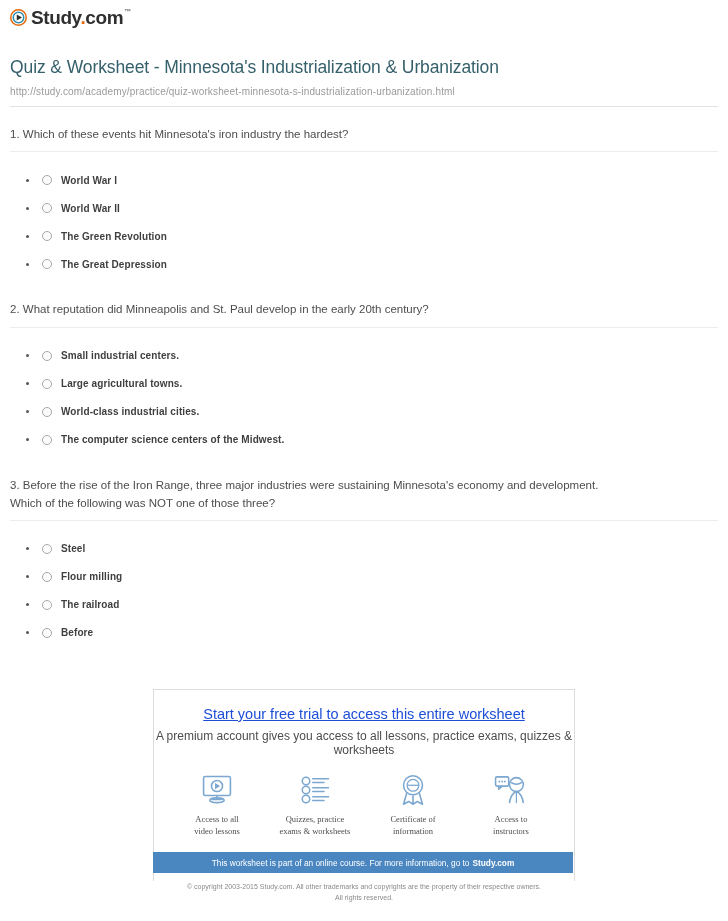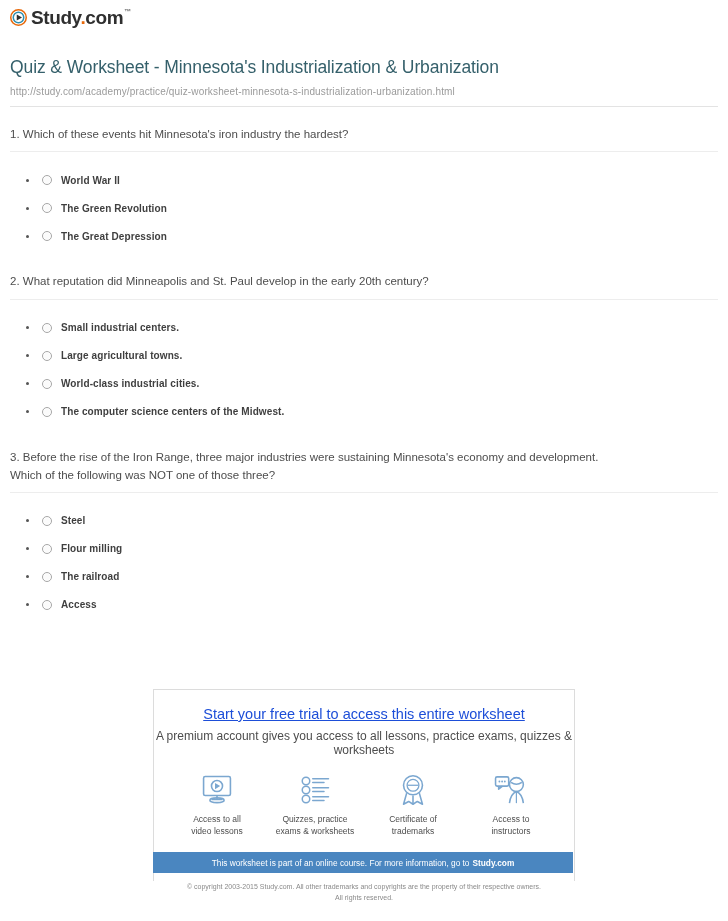--- a/index.html
+++ b/index.html
@@ -149,20 +149,21 @@
     margin-top: 6px;
   }
   .features {
     display: flex;
     margin-top: 16px;
     padding: 0 14px 12px 14px;
   }
   .feature {
     flex: 1 1 25%;
     text-align: center;
+    font-family: Liberation Serif, serif;
   }
   .feature-icon {
     height: 34px;
     display: flex;
     align-items: center;
     justify-content: center;
   }
   .feature-label {
     margin-top: 7px;
     font-size: 8.5px;
@@ -226,20 +227,25 @@
 
   <div class="questions">
 
     <div class="question-block">
       <div class="question-text">1. Which of these events hit Minnesota's iron industry the hardest?</div>
       <div class="question-rule"></div>
       <ul class="options">
         <li class="option">
           <span class="bullet"></span>
           <span class="radio"></span>
+          <span>World War I</span>
+        </li>
+        <li class="option">
+          <span class="bullet"></span>
+          <span class="radio"></span>
           <span>World War II</span>
         </li>
         <li class="option">
           <span class="bullet"></span>
           <span class="radio"></span>
           <span>The Green Revolution</span>
         </li>
         <li class="option">
           <span class="bullet"></span>
           <span class="radio"></span>
@@ -290,21 +296,21 @@
           <span>Flour milling</span>
         </li>
         <li class="option">
           <span class="bullet"></span>
           <span class="radio"></span>
           <span>The railroad</span>
         </li>
         <li class="option">
           <span class="bullet"></span>
           <span class="radio"></span>
-          <span>Access</span>
+          <span>Before</span>
         </li>
       </ul>
     </div>
 
   </div>
 
   <div class="promo">
     <div class="promo-title">Start your free trial to access this entire worksheet</div>
     <div class="promo-sub">A premium account gives you access to all lessons, practice exams, quizzes &amp; worksheets</div>
 
@@ -341,21 +347,21 @@
         <div class="feature-icon">
           <svg width="30" height="32" viewBox="0 0 38 40">
             <circle cx="19" cy="14" r="12" fill="none" stroke="#7ba7d0" stroke-width="2"></circle>
             <circle cx="19" cy="14" r="7.5" fill="none" stroke="#7ba7d0" stroke-width="1.6"></circle>
             <path d="M12 14 h14" fill="none" stroke="#7ba7d0" stroke-width="1.6"></path>
             <path d="M11 24 L7 38 L13.5 34.5 L19 38 L19 27" fill="none" stroke="#7ba7d0" stroke-width="2" stroke-linejoin="round"></path>
             <path d="M27 24 L31 38 L24.5 34.5 L19 38" fill="none" stroke="#7ba7d0" stroke-width="2" stroke-linejoin="round"></path>
           </svg>
         </div>
         <div class="feature-label" style="white-space:pre-line;">Certificate of
-trademarks</div>
+information</div>
       </div>
 
       <div class="feature">
         <div class="feature-icon">
           <svg width="34" height="30" viewBox="0 0 44 38">
             <rect x="2" y="2" width="17" height="12" rx="2" fill="none" stroke="#7ba7d0" stroke-width="2"></rect>
             <path d="M6 14 L6 18 L11 14" fill="none" stroke="#7ba7d0" stroke-width="2" stroke-linejoin="round"></path>
             <circle cx="7" cy="8" r="1.2" fill="#7ba7d0"></circle>
             <circle cx="10.5" cy="8" r="1.2" fill="#7ba7d0"></circle>
             <circle cx="14" cy="8" r="1.2" fill="#7ba7d0"></circle>

